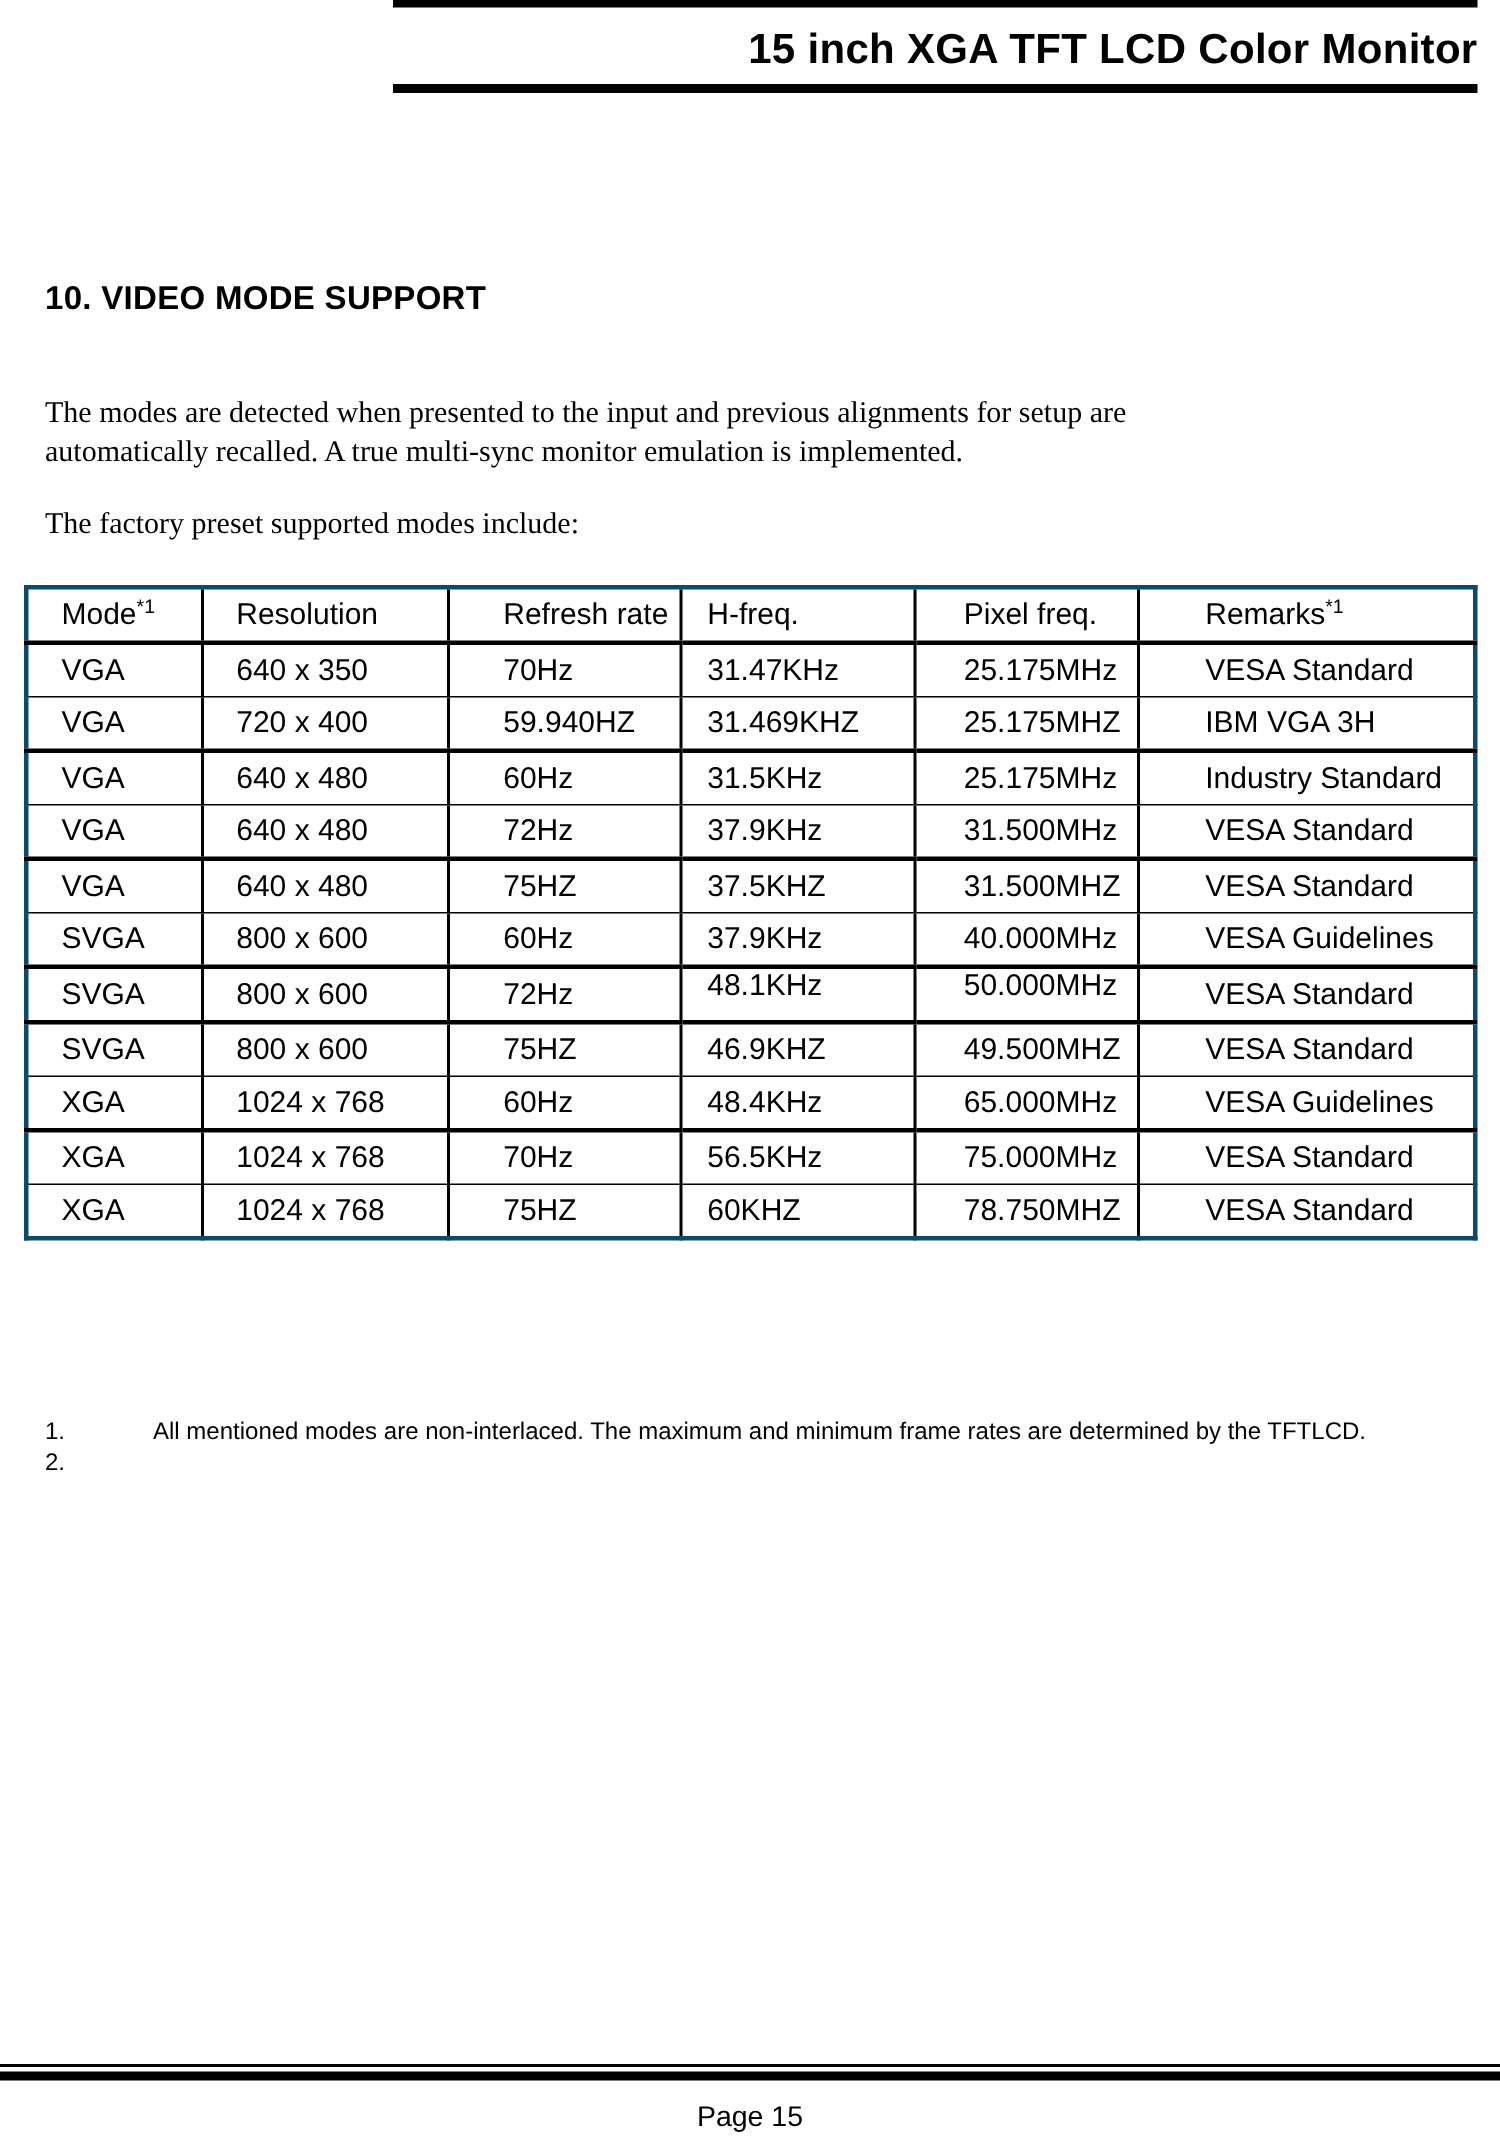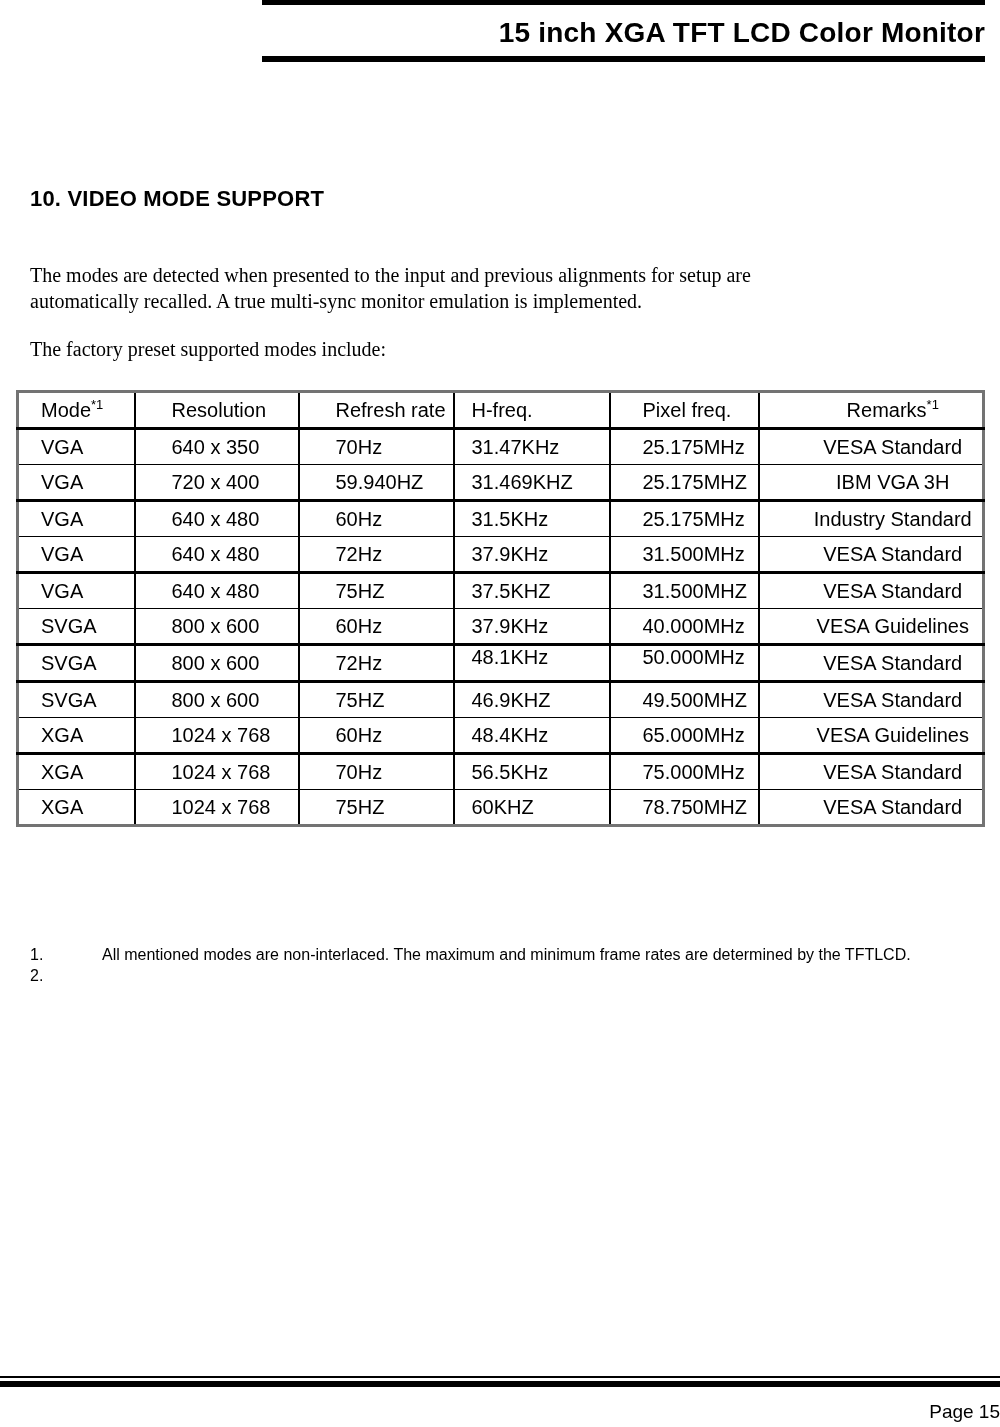--- a/index.html
+++ b/index.html
@@ -21,50 +21,50 @@
 
   
   #section-title{left:30px;top:186px;font-size:22px;font-weight:bold;letter-spacing:0.2px;}
   .para{left:30px;font-size:20px;line-height:26px;white-space:pre-line;font-family:Liberation Serif, serif;}
   #intro-para{top:262px;width:900px;}
   #preset-para{top:336px;width:900px;}
 
   
   #mode-table{
     left:16px;top:390px;border-collapse:collapse;table-layout:fixed;
-    border:3px solid #737373;
+    border:3px solid #0c4a6e;
   }
   #mode-table th,#mode-table td{
     border-left:2px solid #000;border-bottom:1px solid #000;
     font-size:20px;font-weight:normal;text-align:left;vertical-align:middle;
     padding:0;overflow:hidden;white-space:nowrap;
   }
   #mode-table th{height:34px;border-bottom:3px solid #000;}
   #mode-table td{height:34px;}
   #mode-table tr.thick td{border-bottom:3px solid #000;}
   #mode-table .c0{padding-left:22px;}
-  #mode-table .c1{padding-left:36px;}
+  #mode-table .c1{padding-left:22px;}
   #mode-table .c2{padding-left:36px;}
   #mode-table .c3{padding-left:17px;}
   #mode-table .c4{padding-left:32px;}
-  #mode-table .c5{padding-left:44px;text-align:center;}
+  #mode-table .c5{padding-left:44px;}
   #mode-table sup{font-size:13px;line-height:0;}
   #mode-table span.raised{position:relative;top:-6px;display:inline-block;}
 
   
   #notes{left:30px;top:944px;width:935px;font-size:16px;line-height:21px;}
   #notes-heading{font-weight:bold;}
   .note-item{display:flex;align-items:flex-start;}
   .note-num{width:72px;flex:0 0 72px;}
   .note-text{white-space:pre-line;text-align:right;}
 
   
   #footer-rule-thin{left:0;top:1376px;width:1000px;height:2px;}
   #footer-rule-thick{left:0;top:1381px;width:1000px;height:6px;}
-  #page-number{left:0;top:1401px;width:1000px;text-align:right;font-size:19px;}
+  #page-number{left:0;top:1401px;width:1000px;text-align:center;font-size:19px;}
 </style>
 </head>
 <body>
 
 <div class="abs bar" id="top-bar"></div>
 <div class="abs" id="header-title">15 inch XGA TFT LCD Color Monitor</div>
 <div class="abs bar" id="header-rule"></div>
 
 <div class="abs" id="section-title">10. VIDEO MODE SUPPORT</div>
 <div class="abs para" id="intro-para">The modes are detected when presented to the input and previous alignments for setup are

